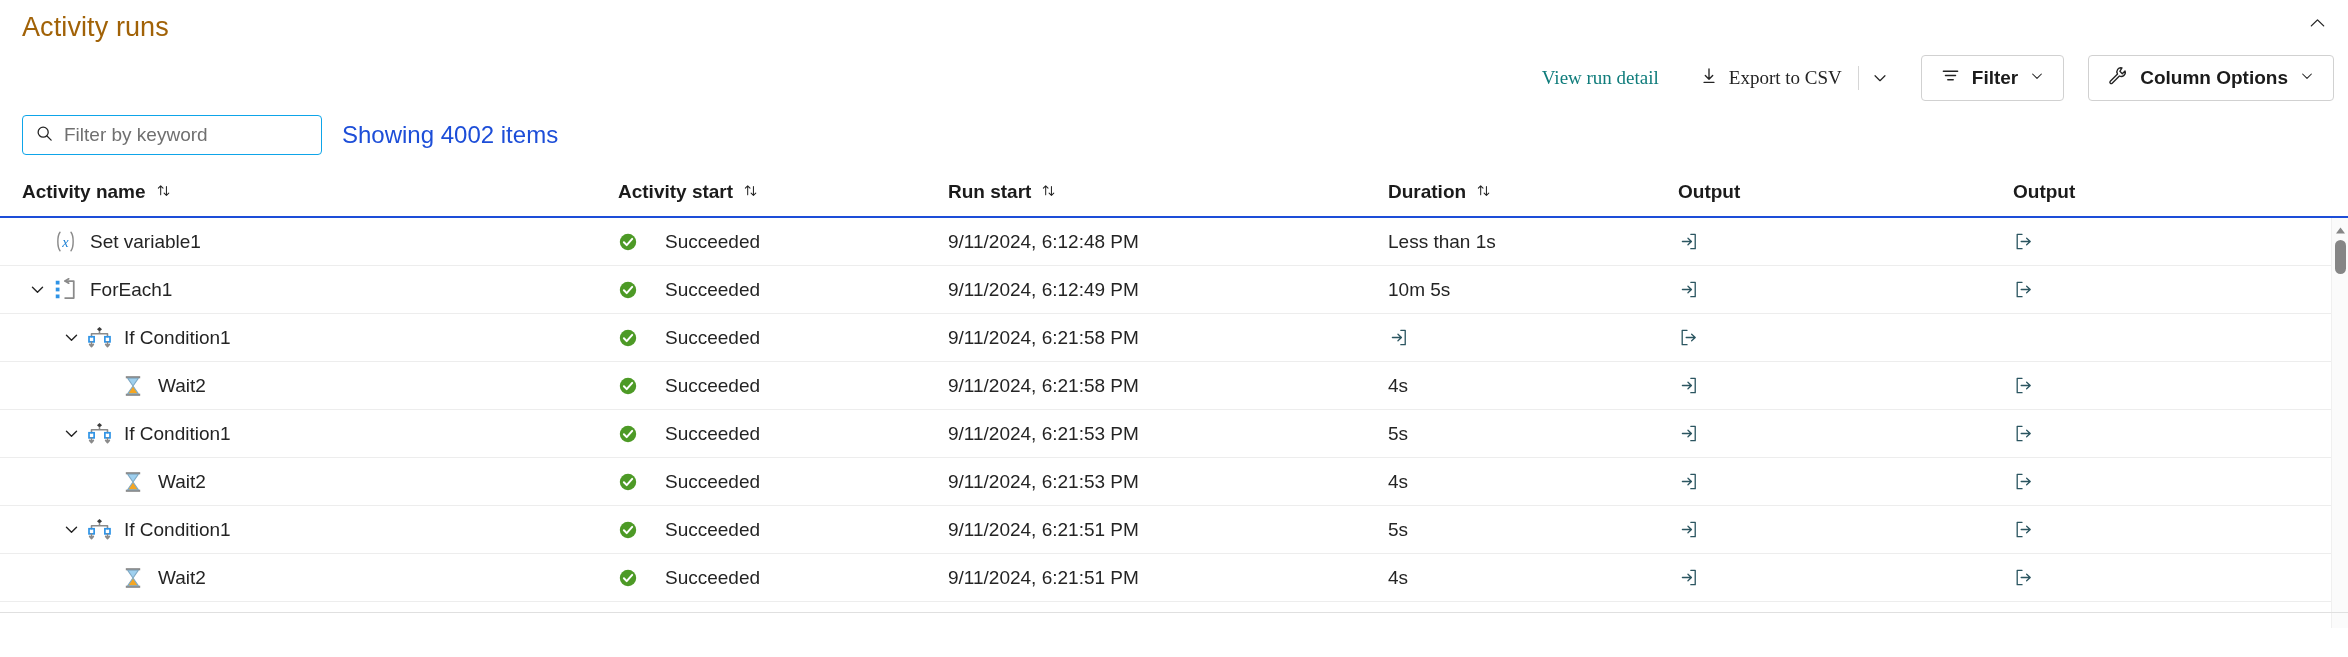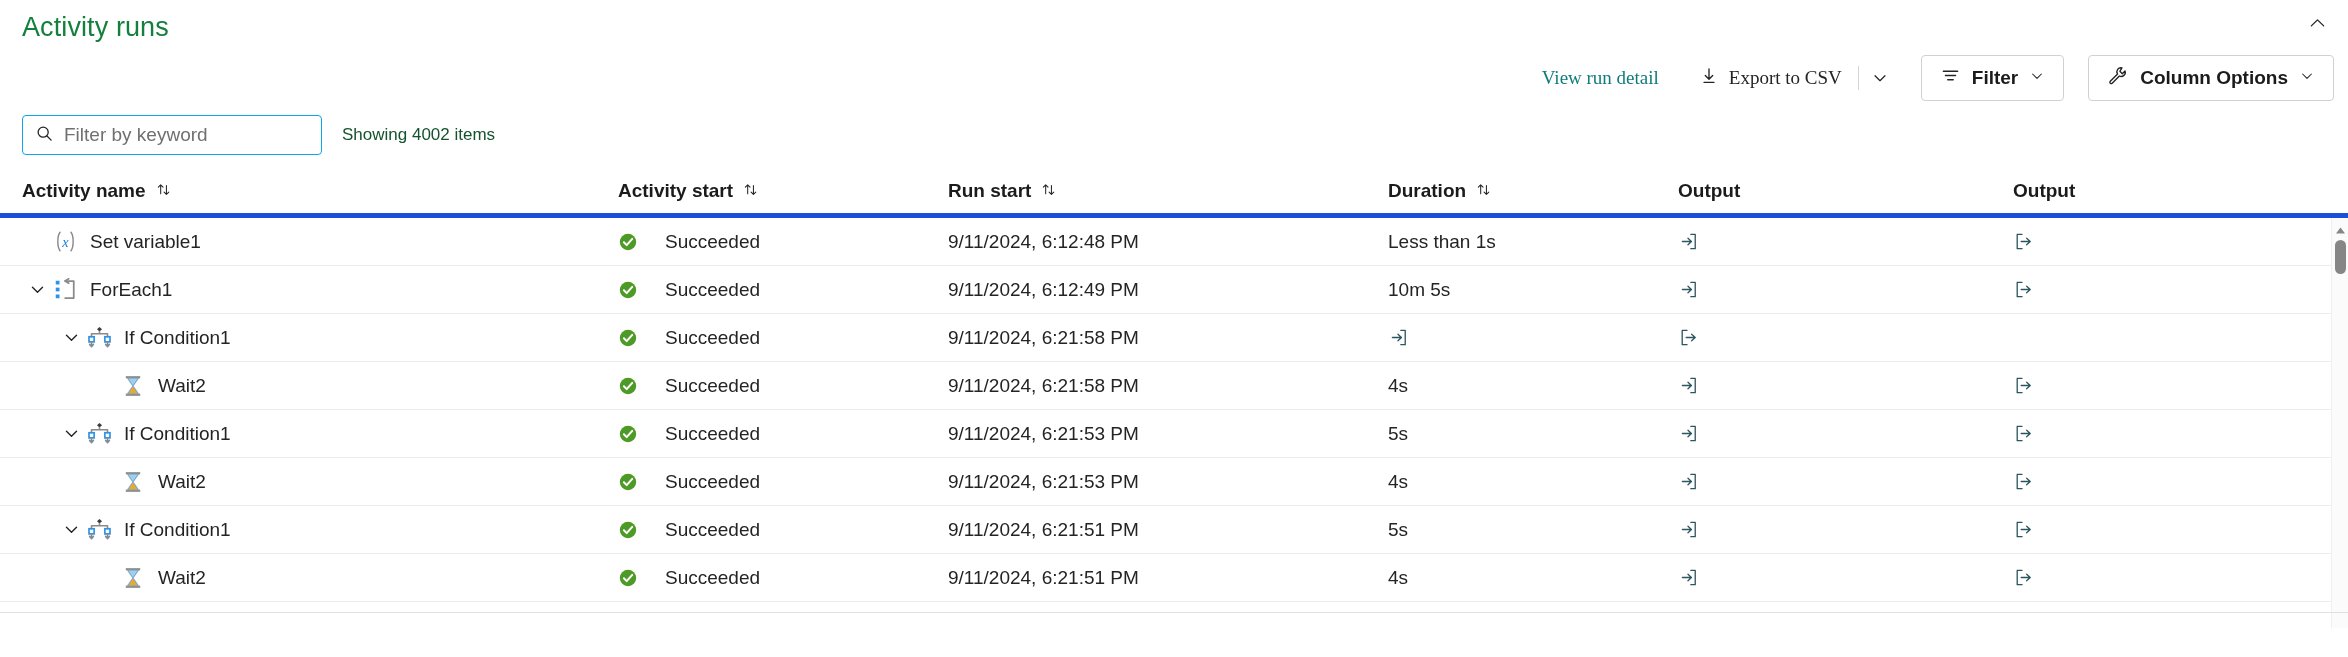--- a/index.html
+++ b/index.html
@@ -12,21 +12,21 @@
   }
 
   .panel { position: relative; width: 2348px; height: 657px; background:#fff; }
 
   
   .title-bar {
     position: absolute; left: 0; top: 0; width: 2348px; height: 52px;
   }
   .page-title {
     position: absolute; left: 22px; top: 12px;
-    font-size: 27px; font-weight: 400; color: #15803d; letter-spacing: .1px;
+    font-size: 27px; font-weight: 400; color: #a16207; letter-spacing: .1px;
   }
   .collapse-btn {
     position: absolute; right: 14px; top: 6px;
     width: 34px; height: 34px; display:flex; align-items:center; justify-content:center;
     cursor: pointer; background: transparent; border: none;
   }
 
   
   .command-bar {
     position: absolute; right: 14px; top: 55px; height: 46px;
@@ -73,34 +73,34 @@
     border: 1px solid #0ea5e9; border-radius: 4px; background: #fff;
     display: flex; align-items: center; padding: 0 12px; gap: 10px;
   }
   .search-box input {
     border: none; outline: none; background: transparent;
     font-size: 19px; color: #242424; width: 100%;
     font-family: "Liberation Sans", sans-serif;
   }
   .search-box input::placeholder { color: #707070; }
   .showing-count {
-    margin-left: 20px; font-size: 17px; color: #14532d; white-space: nowrap;
+    margin-left: 20px; font-size: 24px; color: #1d4ed8; white-space: nowrap;
   }
 
   
   .table-wrap {
     position: absolute; left: 0; top: 168px; width: 2348px; height: 460px;
   }
   .grid-row {
     display: grid;
     grid-template-columns: 596px 330px 440px 290px 335px 300px;
     align-items: center;
   }
   .table-head {
-    height: 50px; padding-left: 22px; border-bottom: 5px solid #1d4ed8;
+    height: 50px; padding-left: 22px; border-bottom: 2px solid #1d4ed8;
   }
   .th {
     display: flex; align-items: center; gap: 10px;
     font-size: 19px; font-weight: 700; color: #1b1b1b; white-space: nowrap;
   }
   .th.sortable { cursor: pointer; }
 
   .table-body {
     position: relative; height: 410px; overflow: hidden;
   }

